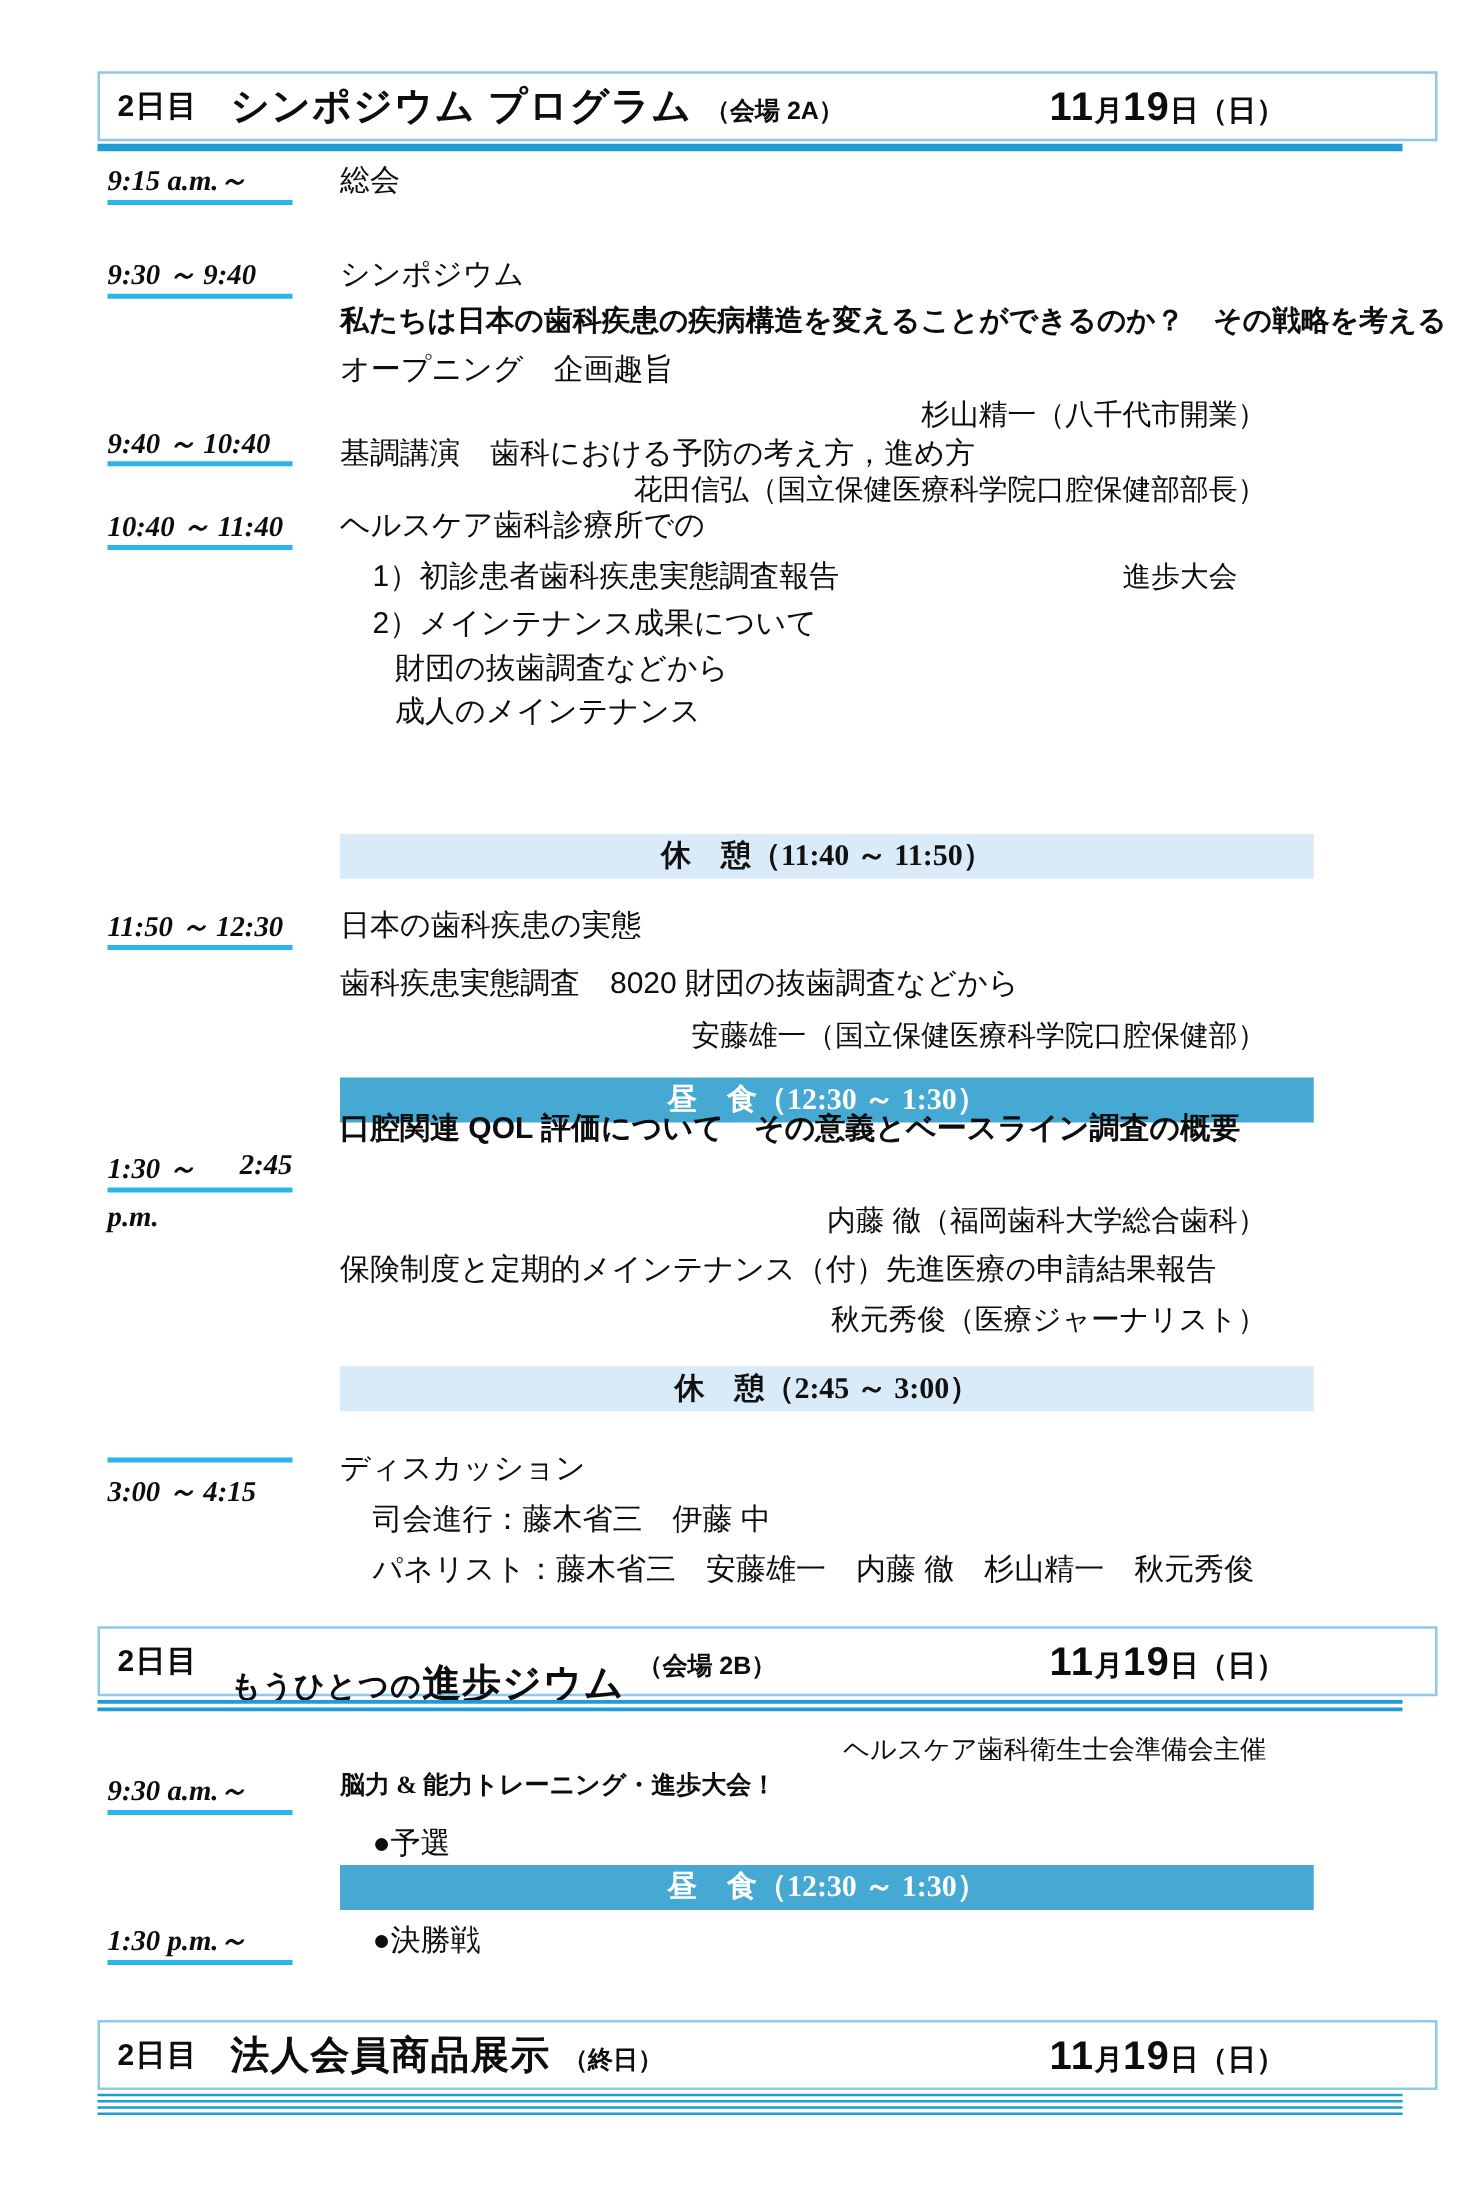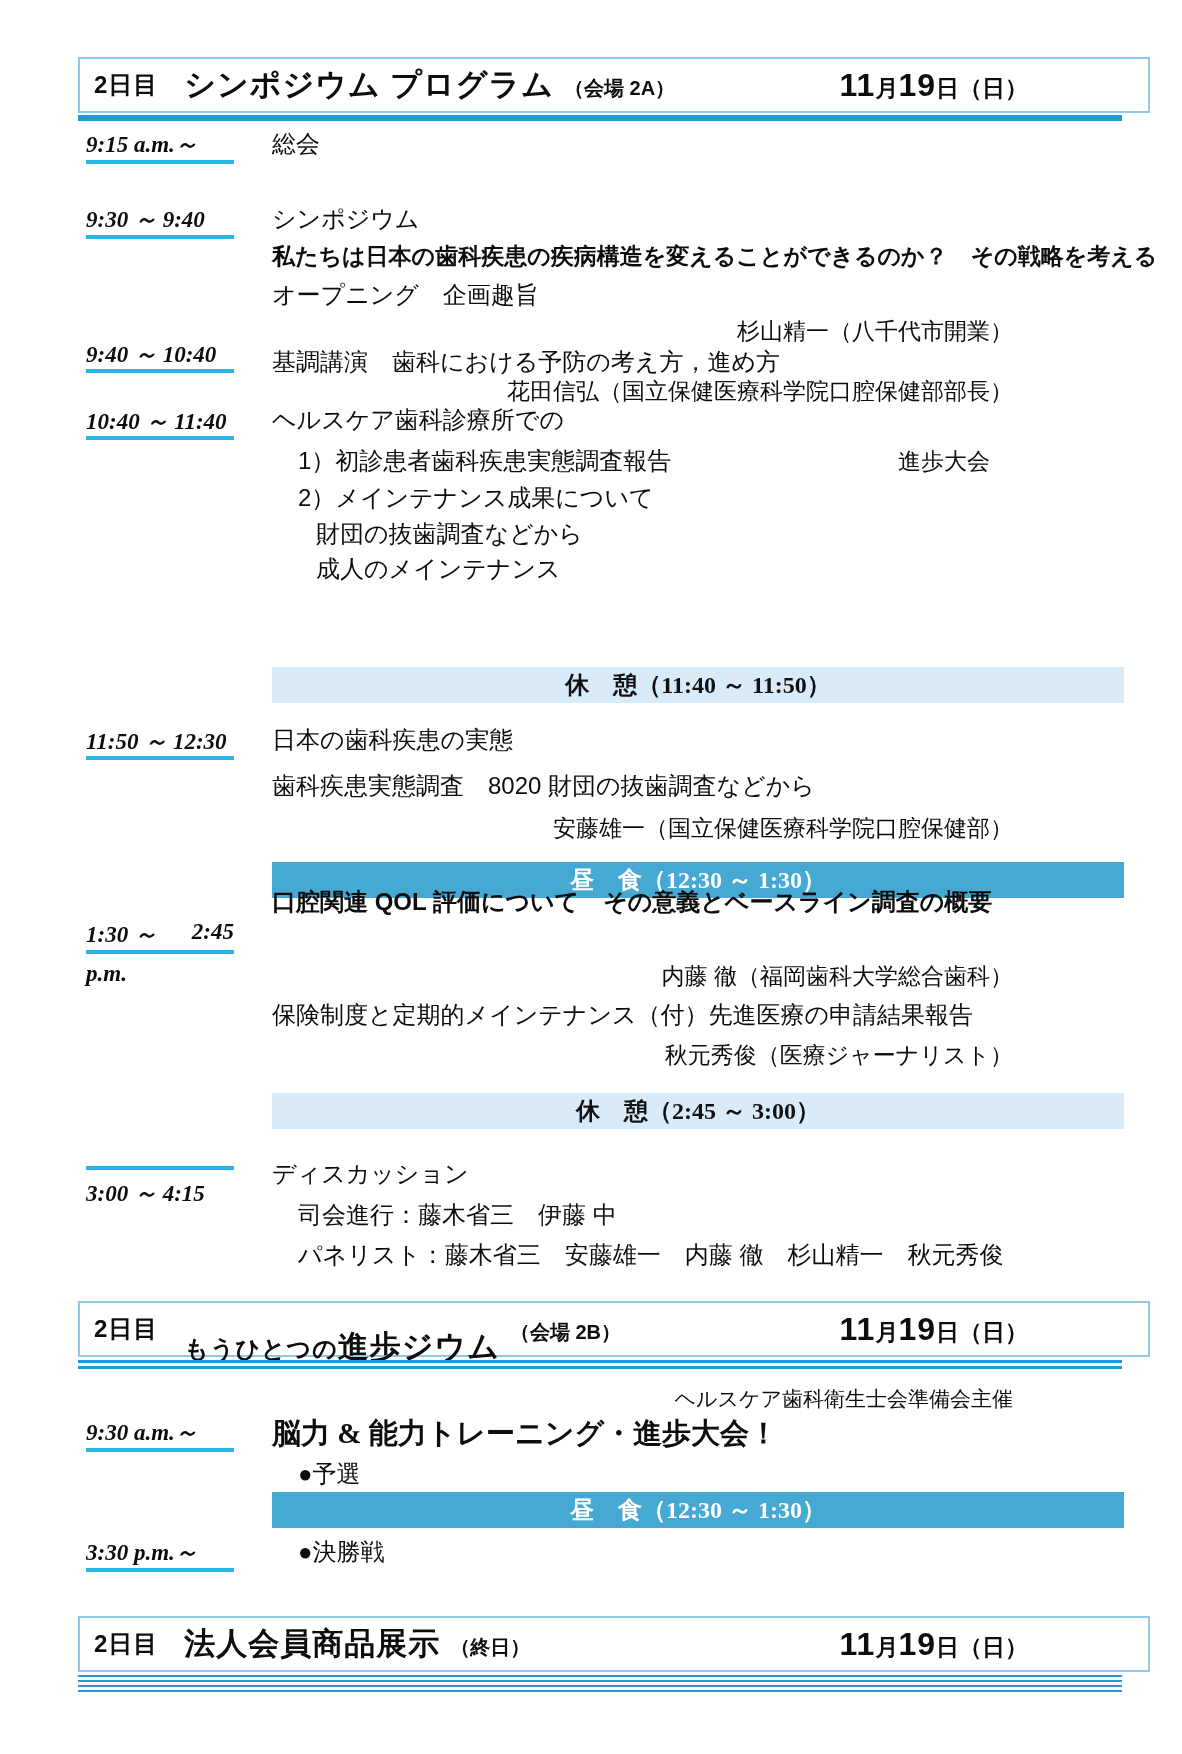--- a/index.html
+++ b/index.html
@@ -24,21 +24,21 @@
   .tbar{position:absolute;left:86px;width:148px;height:4px;background:#29b4ea;}
 
   
   .txt{position:absolute;left:272px;font-size:24px;white-space:nowrap;}
   .indent1{left:298px;}
   .indent2{left:316px;}
   .speaker{position:absolute;left:272px;width:741px;text-align:right;font-size:23px;white-space:nowrap;}
   .serif-bold{font-family:"Liberation Serif",serif;font-weight:bold;}
 
   
-  .band{position:absolute;left:272px;width:852px;height:36px;line-height:36px;text-align:center;
+  .band{position:absolute;left:272px;width:779px;height:36px;line-height:36px;text-align:center;
         font-family:"Liberation Serif",serif;font-weight:bold;font-size:24px;}
   .band-light{background:#d9eaf8;color:#111;}
   .band-dark{background:#46a9d3;color:#ffffff;}
 
   .time-split{display:flex;justify-content:space-between;}
 </style>
 </head>
 <body>
 
 <div class="page">
@@ -111,26 +111,26 @@
     <span class="hvenue">（会場 2B）</span>
     <span class="hdate"><span class="num">11</span><span>月</span><span class="num">19</span><span>日</span><span>（日）</span></span>
   </div>
   <div class="rule" style="top:1360px;height:3px;"></div>
   <div class="rule" style="top:1366px;height:3px;"></div>
 
   <div class="speaker" style="top:1385px;font-size:21px;">ヘルスケア歯科衛生士会準備会主催</div>
 
   <div class="time" style="top:1417px;">9:30 a.m.～</div>
   <div class="tbar" style="top:1448px;"></div>
-  <div class="txt serif-bold" style="top:1414px;font-size:29px;">脳力 &amp; 能力トレーニング・進歩大会！</div>
+  <div class="txt serif-bold" style="top:1414px;font-size:20px;">脳力 &amp; 能力トレーニング・進歩大会！</div>
   <div class="txt indent1" style="top:1458px;">●予選</div>
 
   <div class="band band-dark" style="top:1492px;"><span>昼　食</span><span>（12:30 ～ 1:30）</span></div>
 
-  <div class="time" style="top:1537px;">3:30 p.m.～</div>
+  <div class="time" style="top:1537px;">1:30 p.m.～</div>
   <div class="tbar" style="top:1568px;"></div>
   <div class="txt indent1" style="top:1536px;">●決勝戦</div>
 
   <div class="hbox" style="top:1616px;">
     <span class="hday">2日目</span>
     <span class="htitle">法人会員商品展示</span>
     <span class="hvenue">（終日）</span>
     <span class="hdate"><span class="num">11</span><span>月</span><span class="num">19</span><span>日</span><span>（日）</span></span>
   </div>
   <div class="rule" style="top:1675px;height:2px;"></div>

